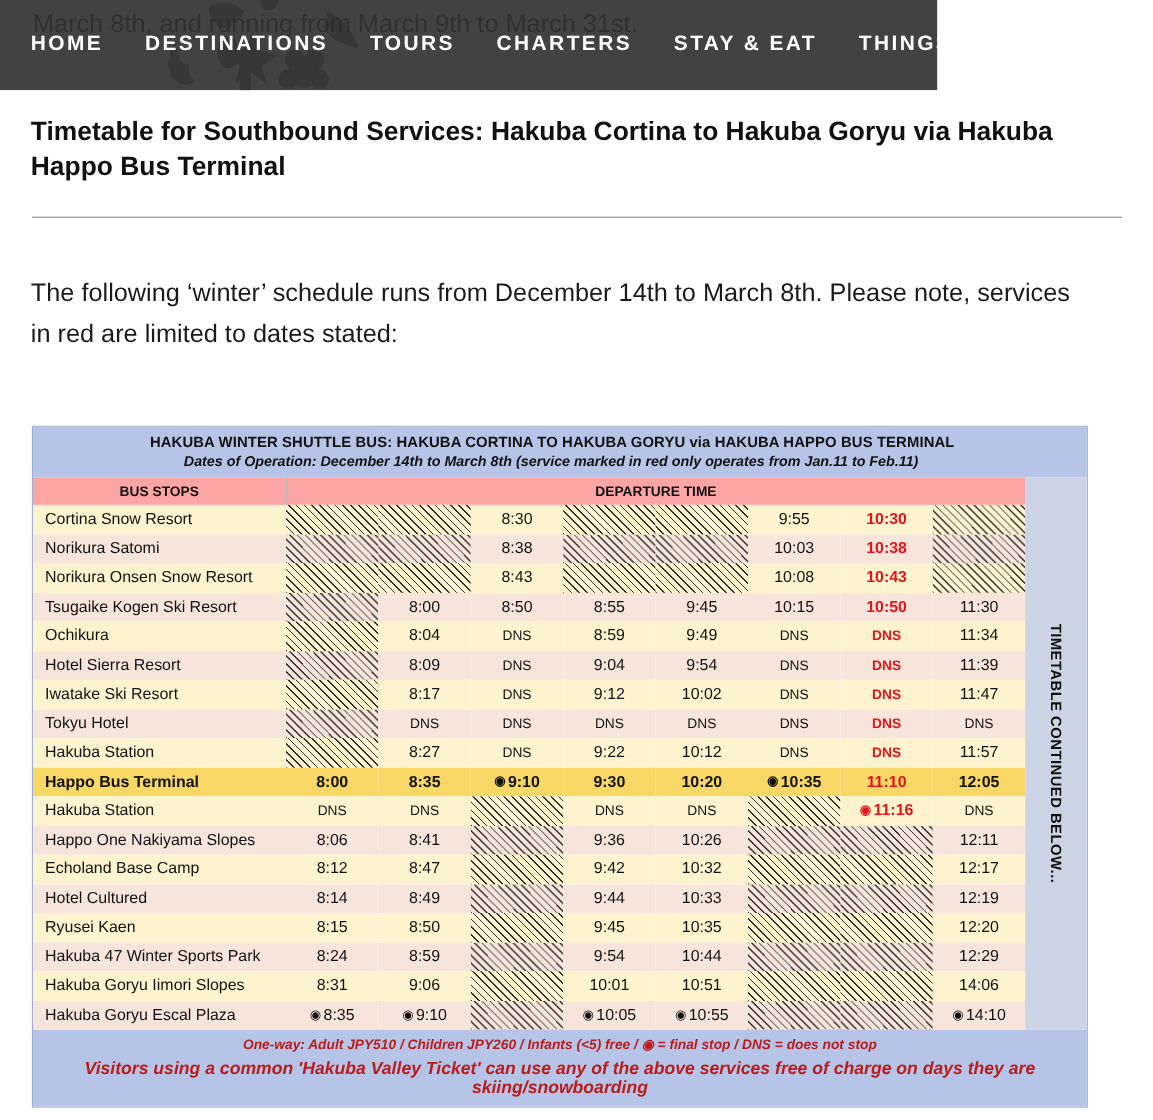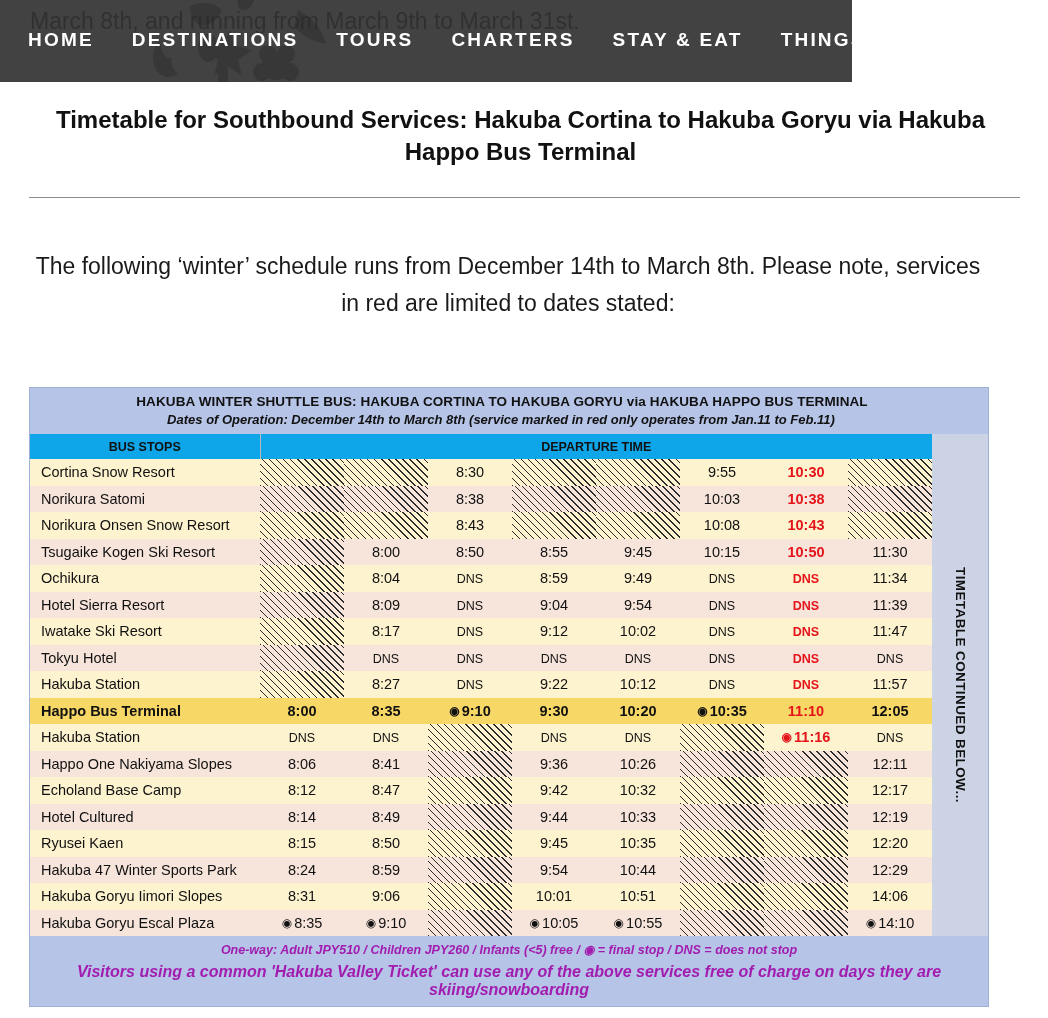--- a/index.html
+++ b/index.html
@@ -25,21 +25,21 @@
   .navlist{
     position:absolute;left:0;top:22px;width:1048px;height:36px;
     display:flex;align-items:center;padding-left:28px;box-sizing:border-box;
   }
   .navitem{
     color:#ffffff;font-size:19px;font-weight:bold;letter-spacing:2.2px;
     margin-right:38px;white-space:nowrap;cursor:pointer;
   }
 
   
-  .article{padding:0 28px;box-sizing:border-box;width:1048px;text-align:center;}
+  .article{padding:0 28px;box-sizing:border-box;width:1048px;}
   .page-title{
     margin:22px 0 0 0;font-size:24px;font-weight:bold;color:#111;line-height:1.35;
     max-width:985px;
   }
   .title-rule{
     margin-top:28px;border:0;border-top:1px solid #8c8c8c;width:991px;
   }
   .intro{
     margin-top:50px;font-size:23px;color:#1a1a1a;line-height:1.62;max-width:960px;
   }
@@ -69,21 +69,21 @@
     transform:translate(-50%,-50%) rotate(90deg);
     transform-origin:center center;
     white-space:nowrap;font-size:13.5px;font-weight:bold;color:#111;letter-spacing:.4px;
   }
 
   table.tt{border-collapse:collapse;width:902px;table-layout:fixed;}
   table.tt col.c-stop{width:230px;}
   table.tt col.c-t{width:84px;}
 
   table.tt th.colhdr{
-    background:#0ea5e9;font-size:12.5px;font-weight:bold;color:#111;
+    background:#fca5a5;font-size:12.5px;font-weight:bold;color:#111;
     text-align:center;height:25px;padding:0;border-right:1px solid #b9b9b9;
   }
   table.tt th.colhdr.dep{border-right:0;}
 
   table.tt td{
     height:26.5px;padding:0 6px;font-size:14.5px;color:#111;
     text-align:center;white-space:nowrap;box-sizing:border-box;
   }
   table.tt td.stop{
     text-align:left;font-size:14.5px;padding-left:11px;
@@ -104,21 +104,21 @@
       repeating-linear-gradient(45deg,#2b2b2b 0px,#2b2b2b 1px,rgba(0,0,0,0) 1px,rgba(0,0,0,0) 5px),
       linear-gradient(#f7e5dc,#f7e5dc) !important;
   }
 
   .red{color:#e4141a;font-weight:bold;}
   .dns{font-size:12.5px;font-weight:normal;}
   .dns.red{font-weight:bold;}
   .fin{font-size:12px;vertical-align:1px;margin-right:2px;}
 
   .tt-foot{
-    background:#b6c4e7;color:#a21caf;text-align:center;font-style:italic;font-weight:bold;
+    background:#b6c4e7;color:#b91c1c;text-align:center;font-style:italic;font-weight:bold;
   }
   .tt-foot .f1{font-size:12.5px;padding:6px 8px 3px 8px;}
   .tt-foot .f2{font-size:16px;padding:3px 8px 7px 8px;}
 </style>
 </head>
 <body>
 
 <div class="banner">
   <div class="banner-bgtext">March 8th, and running from March 9th to March 31st.</div>
 

